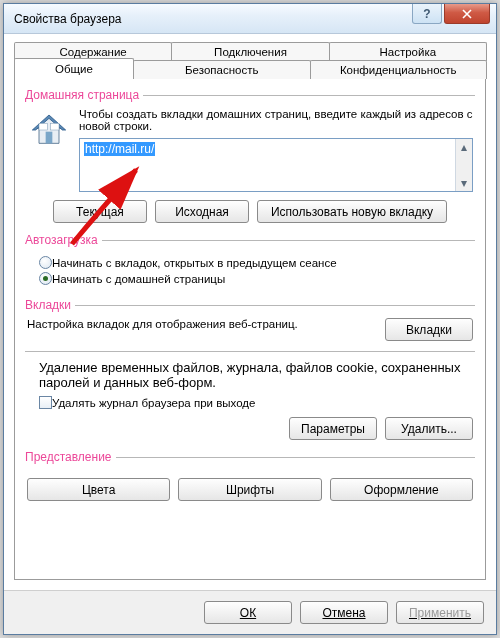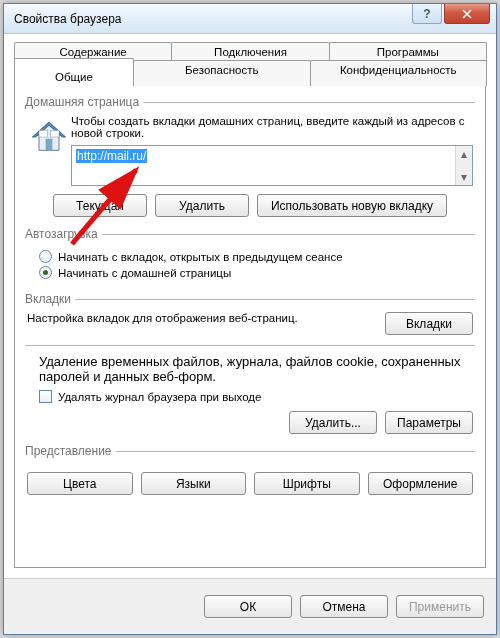--- a/index.html
+++ b/index.html
@@ -82,61 +82,61 @@
   }
   .tab-row.back .tab { flex: 1; }
   .tab-row.front {
     margin-top: -1px;
   }
   .tab-row.front .tab { flex: 1; }
   .tab.active {
     background: #fff;
     position: relative;
     z-index: 2;
-    padding-top: 12px;
+    padding-top: 4px;
     margin-top: -2px;
   }
   .tab-panel {
     border: 1px solid #9b9b9b;
     border-top: none;
     margin-top: -1px;
     padding: 10px 10px 4px 10px;
     flex: 1;
     overflow-y: auto;
   }
   
   fieldset.group {
     border: none;
     border-top: 1px solid #b7b7b7;
     margin: 8px 0 4px 0;
     padding: 6px 2px 2px 2px;
   }
   fieldset.group > legend {
     font-size: 12px;
-    color: #737373;
+    color: #ec4899;
     padding: 0 4px 0 0;
     margin-left: -2px;
   }
   .homepage {
     display: flex;
-    gap: 0;
+    gap: 8px;
   }
   .home-icon {
     width: 44px; height: 44px;
     flex: none;
     display: flex; align-items: center; justify-content: center;
   }
   .home-icon svg { width: 40px; height: 40px; }
   .home-right { flex: 1; }
   .home-text { font-size: 11.5px; margin-bottom: 6px; }
   .url-box {
     position: relative;
     border: 1px solid #7a9ec4;
     background: #fff;
-    height: 41px;
+    height: 54px;
     padding: 3px 18px 3px 4px;
   }
   .url-sel {
     display: inline-block;
     background: #3399ff;
     color: #fff;
     font-size: 12px;
     padding: 0 1px;
   }
   .url-scroll {
@@ -164,21 +164,21 @@
     background: linear-gradient(to bottom, #fefefe, #e6e6e6);
     font-size: 12px;
     cursor: default;
     white-space: nowrap;
   }
   .btn.disabled { color: #9a9a9a; }
   .row { display: flex; gap: 8px; margin-top: 8px; }
   .row.indent { margin-left: 56px; }
   .row.right { justify-content: flex-end; }
   .radio-row, .check-row {
-    display: flex; align-items: center; gap: 6px;
+    display: flex; align-items: center; 
     margin: 3px 0 3px 12px;
     font-size: 11.5px;
   }
   .radio {
     width: 13px; height: 13px; border-radius: 50%;
     border: 1px solid #6a86a4;
     background: radial-gradient(circle at 40% 35%, #fff, #dbe6f1);
     position: relative;
     flex: none;
   }
@@ -192,28 +192,29 @@
     width: 13px; height: 13px;
     border: 1px solid #6a86a4;
     background: linear-gradient(to bottom, #fff, #e8eff6);
     flex: none;
   }
   .tabs-section {
     display: flex; gap: 10px;
   }
   .tabs-section .txt { flex: 1; font-size: 11.5px; }
   .footer {
-    height: 56px;
+    height: 44px;
     border-top: 1px solid #cfcfcf;
     background: #f0f0f0;
     display: flex;
     align-items: center;
     justify-content: flex-end;
     gap: 8px;
     padding: 0 12px;
+    text-decoration: underline;
   }
   .arrow {
     position: absolute;
     left: 64px; top: 198px;
     pointer-events: none;
   }
   .arrow svg { width: 78px; height: 46px; overflow: visible; }
 </style>
 </head>
 <body>
@@ -231,21 +232,21 @@
       </div>
     </div>
   </div>
 
   <div class="client">
 
     <div class="tabs">
       <div class="tab-row back">
         <div class="tab">Содержание</div>
         <div class="tab">Подключения</div>
-        <div class="tab">Программы</div>
+        <div class="tab">Настройка</div>
       </div>
       <div class="tab-row front">
         <div class="tab active" style="max-width:120px">Общие</div>
         <div class="tab">Безопасность</div>
         <div class="tab">Конфиденциальность</div>
       </div>
     </div>
 
     <div class="tab-panel">
 
@@ -267,21 +268,21 @@
               <span class="url-sel">http://mail.ru/</span>
               <div class="url-scroll">
                 <div class="arr">▴</div>
                 <div class="arr">▾</div>
               </div>
             </div>
           </div>
         </div>
         <div class="row indent" style="margin-left:0;justify-content:center">
           <div class="btn" style="min-width:94px">Текущая</div>
-          <div class="btn" style="min-width:94px">Удалить</div>
+          <div class="btn" style="min-width:94px">Исходная</div>
           <div class="btn" style="min-width:190px">Использовать новую вкладку</div>
         </div>
       </fieldset>
 
       <fieldset class="group">
         <legend>Автозагрузка</legend>
         <div class="radio-row">
           <span class="radio"></span>
           <span>Начинать с вкладок, открытых в предыдущем сеансе</span>
         </div>
@@ -299,30 +300,29 @@
         </div>
       </fieldset>
 
       <fieldset class="group">
         <div style="font-size:13px;margin:2px 4px 6px 12px">Удаление временных файлов, журнала, файлов cookie, сохраненных паролей и данных веб-форм.</div>
         <div class="check-row">
           <span class="checkbox"></span>
           <span>Удалять журнал браузера при выходе</span>
         </div>
         <div class="row right">
+          <div class="btn">Параметры</div>
           <div class="btn">Удалить...</div>
-          <div class="btn">Параметры</div>
         </div>
       </fieldset>
 
       <fieldset class="group">
         <legend>Представление</legend>
         <div class="row" style="justify-content:space-between">
           <div class="btn" style="flex:1">Цвета</div>
-          <div class="btn" style="flex:1">Языки</div>
           <div class="btn" style="flex:1">Шрифты</div>
           <div class="btn" style="flex:1">Оформление</div>
         </div>
       </fieldset>
 
     </div>
   </div>
 
   <div class="footer">
     <div class="btn">ОК</div>

